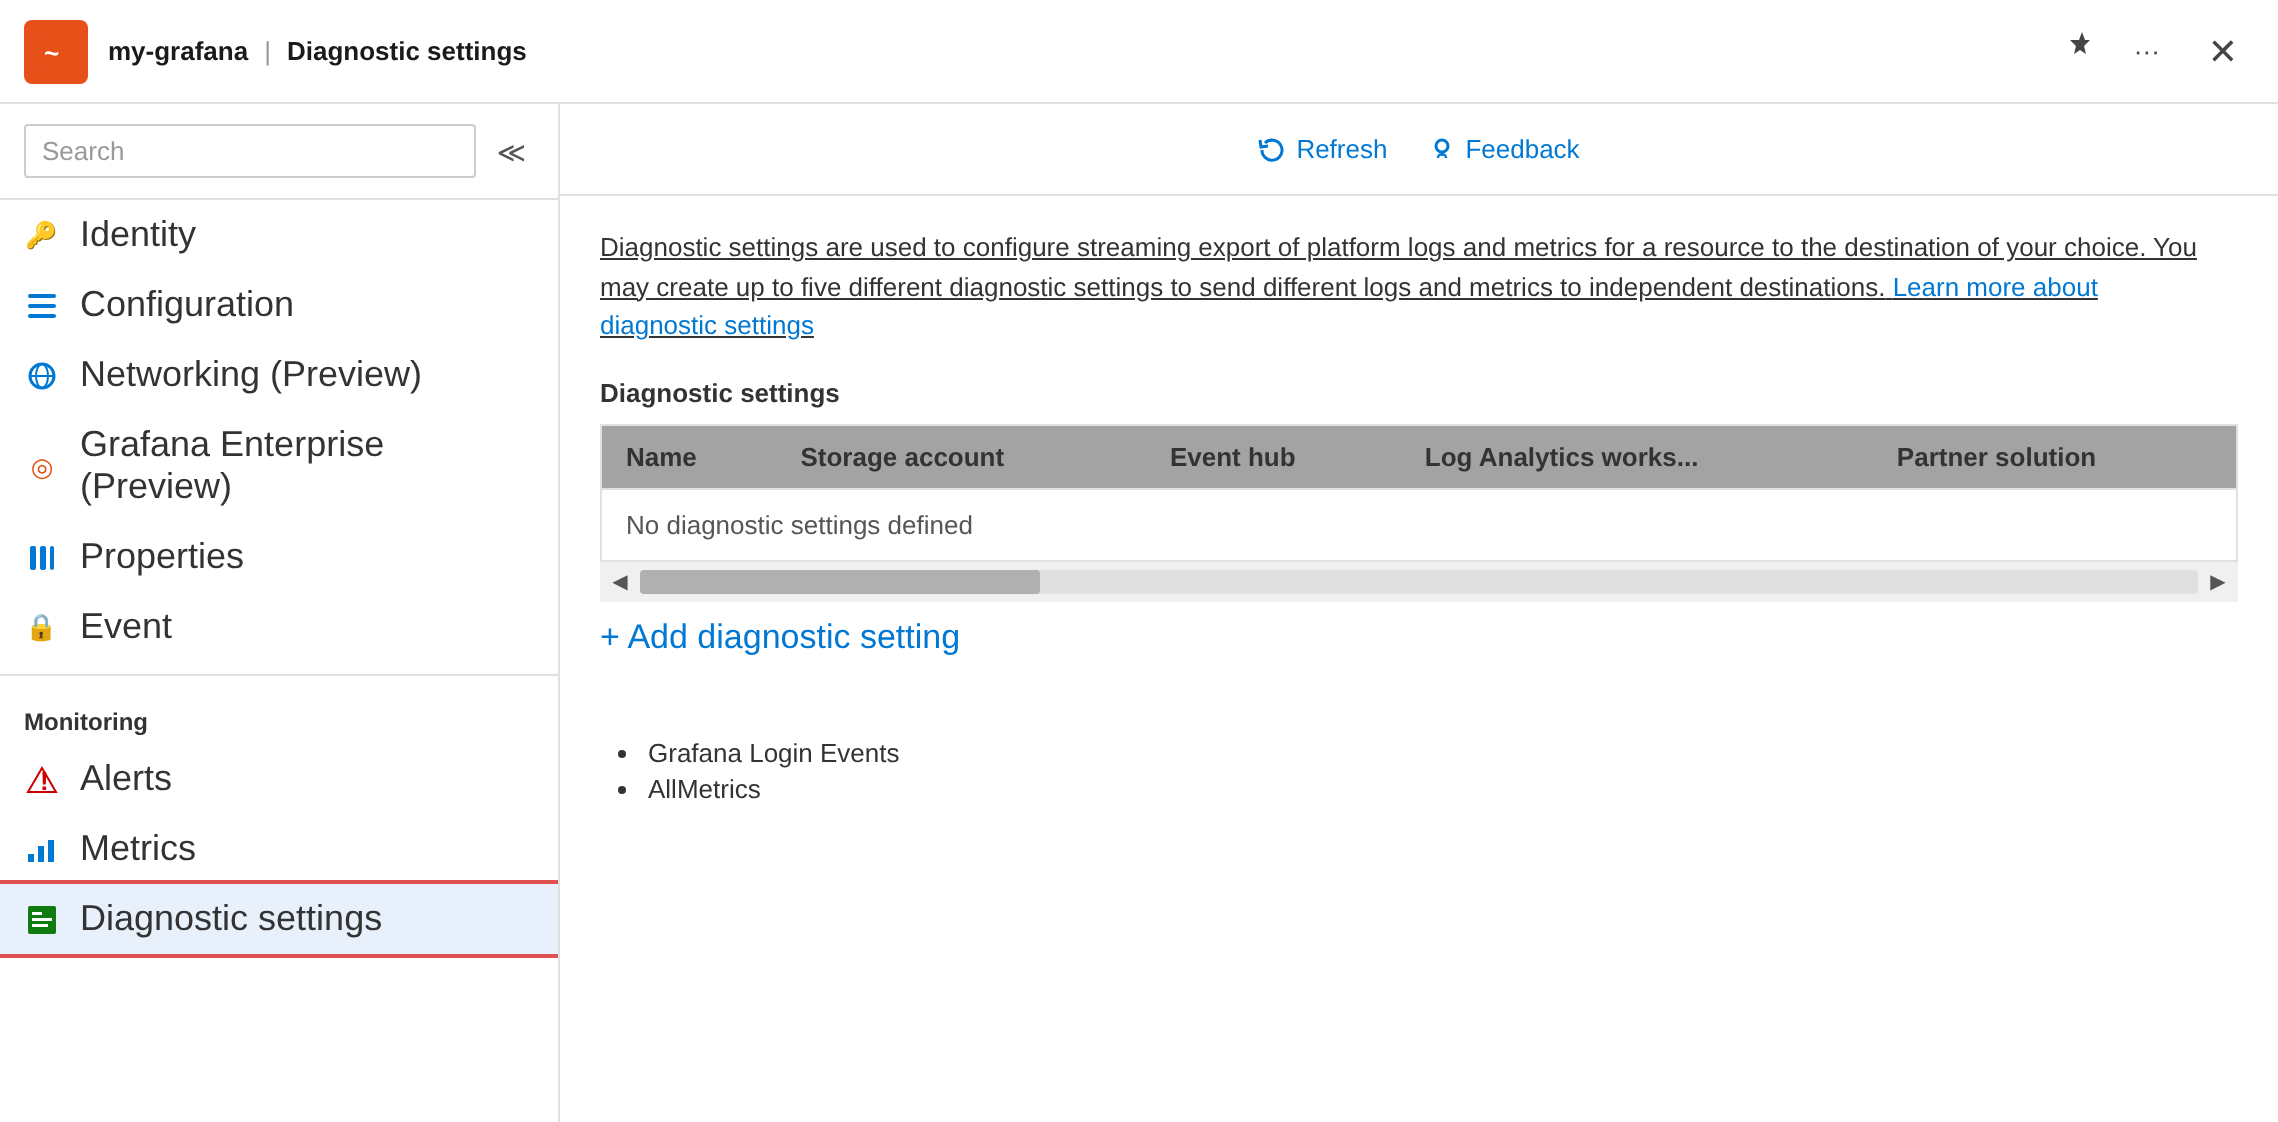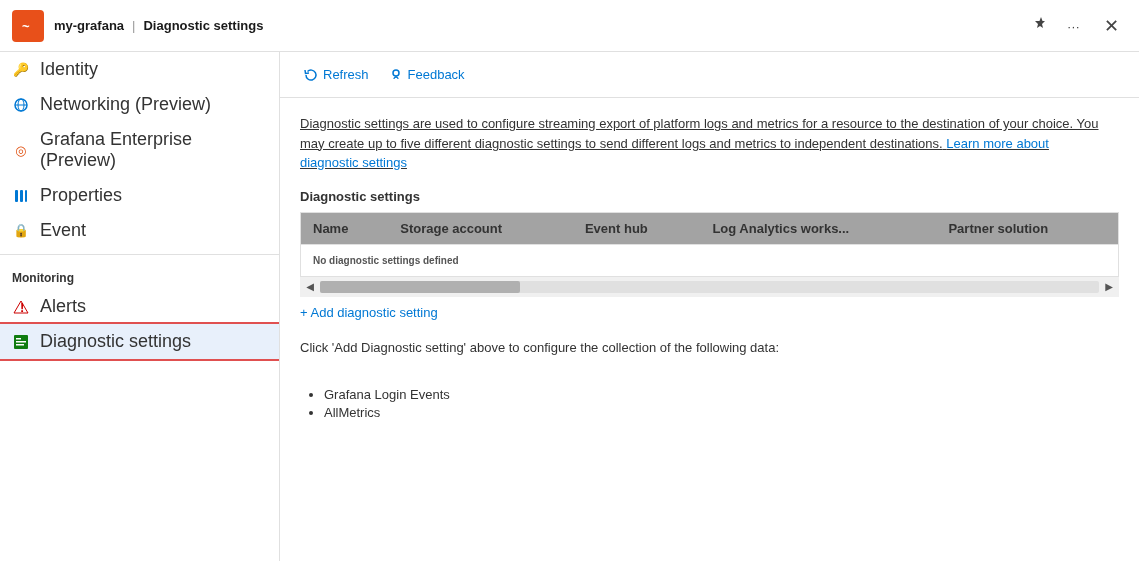--- a/index.html
+++ b/index.html
@@ -29,42 +29,42 @@
 
     .sidebar-scroll { flex: 1; overflow-y: auto; }
     .section-label { font-size: 12px; font-weight: 600; color: #333; padding: 10px 12px 4px 12px; text-transform: none; }
     .sidebar-item { display: flex; align-items: center; gap: 10px; padding: 7px 12px; cursor: pointer; color: #333; }
     .sidebar-item .item-icon { width: 18px; height: 18px; display: flex; align-items: center; justify-content: center; flex-shrink: 0; }
     .sidebar-item .item-label { font-size: 18px; }
     .sidebar-divider { height: 1px; background: #e0e0e0; margin: 6px 0; }
 
     
     .content { flex: 1; display: flex; flex-direction: column; overflow: hidden; }
-    .content-toolbar { display: flex; align-items: center; gap: 4px; padding: 10px 16px; border-bottom: 1px solid #e0e0e0; }
+    .content-toolbar { display: flex; align-items: center; gap: 4px; padding: 10px 16px; border-bottom: 1px solid #e0e0e0; justify-content: center; }
     .toolbar-btn { display: flex; align-items: center; gap: 5px; background: none; border: none; cursor: pointer; color: #0078d4; font-size: 13px; padding: 5px 8px; }
 
     .content-body { flex: 1; overflow-y: auto; padding: 16px 20px; }
     .description-text { color: #333; line-height: 1.5; font-size: 13px; max-width: 800px; text-decoration: underline; }
     .description-text a { color: #0078d4; text-decoration: none; }
 
     .section-title { font-size: 13px; font-weight: 600; color: #333; margin: 16px 0 8px 0; }
 
     .table-container { border: 1px solid #e0e0e0; overflow-x: auto; max-width: 850px; }
     .data-table { width: 100%; border-collapse: collapse; min-width: 650px; }
     .data-table th { text-align: left; padding: 8px 12px; font-weight: 600; color: #333; font-size: 13px; border-bottom: 1px solid #e0e0e0; background: #a3a3a3; }
-    .data-table td { padding: 10px 12px; color: #333; font-size: 10px; border-bottom: 1px solid #f0f0f0; font-weight: bold; }
+    .data-table td { padding: 10px 12px; color: #333; font-size: 13px; border-bottom: 1px solid #f0f0f0; }
     .data-table tr:last-child td { border-bottom: none; }
     .no-data-row td { color: #555; font-style: normal; }
 
     .scrollbar-row { display: flex; align-items: center; background: #f0f0f0; padding: 2px 0; max-width: 850px; }
     .scroll-arrow { width: 20px; height: 16px; display: flex; align-items: center; justify-content: center; color: #555; font-size: 10px; cursor: pointer; }
     .scroll-track { flex: 1; height: 12px; background: #e0e0e0; border-radius: 2px; position: relative; }
     .scroll-thumb { width: 200px; height: 12px; background: #b0b0b0; border-radius: 2px; }
 
-    .add-link { color: #0078d4; cursor: pointer; font-size: 13px; display: inline-flex; align-items: center; gap: 3px; margin: 8px 0; text-decoration: none; }
+    .add-link { color: #0078d4; cursor: pointer; font-size: 17px; display: inline-flex; align-items: center; gap: 3px; margin: 8px 0; text-decoration: none; }
 
     .collection-note { color: #333; font-size: 13px; margin: 12px 0 6px 0; }
     .bullet-list { list-style: disc; padding-left: 24px; margin-top: 32px; }
     .bullet-list li { margin: 3px 0; color: #333; font-size: 13px; }
 
     
     .sidebar-item.diagnostic-selected { background: #e8f0fb; outline: 2px solid #e05050; }
 
     
     .icon-yellow { color: #d4a800; }
@@ -99,27 +99,41 @@
     <button class="header-icon-btn" title="More options">
       <span>···</span>
     </button>
     <button class="close-btn">✕</button>
   </div>
 </div>
 
 <div class="main-layout">
 
   <div class="sidebar">
+    <div class="sidebar-search">
+      <input type="text" placeholder="Search" style="">
+      <button class="sidebar-collapse-btn">≪</button>
+    </div>
     <div class="sidebar-scroll">
 
       <div class="sidebar-item">
         <span class="item-icon icon-yellow">🔑</span>
         <span class="item-label">Identity</span>
       </div>
 
+      <div class="sidebar-item">
+        <span class="item-icon icon-blue">
+          <svg width="16" height="16" viewBox="0 0 16 16" fill="#0078d4">
+            <rect x="1" y="2" width="14" height="2" rx="1"></rect>
+            <rect x="1" y="7" width="14" height="2" rx="1"></rect>
+            <rect x="1" y="12" width="14" height="2" rx="1"></rect>
+          </svg>
+        </span>
+        <span class="item-label">Configuration</span>
+      </div>
 
       <div class="sidebar-item">
         <span class="item-icon">
           <svg width="16" height="16" viewBox="0 0 16 16" fill="#0078d4">
             <circle cx="8" cy="8" r="6" stroke="#0078d4" stroke-width="1.5" fill="none"></circle>
             <ellipse cx="8" cy="8" rx="3" ry="6" stroke="#0078d4" stroke-width="1" fill="none"></ellipse>
             <line x1="2" y1="8" x2="14" y2="8" stroke="#0078d4" stroke-width="1"></line>
           </svg>
         </span>
         <span class="item-label">Networking (Preview)</span>
@@ -152,20 +166,30 @@
       <div class="sidebar-item">
         <span class="item-icon icon-red">
           <svg width="16" height="16" viewBox="0 0 16 16" fill="#cc0000">
             <polygon points="8,2 15,14 1,14" stroke="#cc0000" stroke-width="1" fill="none"></polygon>
             <text x="7" y="13" font-size="9" fill="#cc0000" font-weight="bold">!</text>
           </svg>
         </span>
         <span class="item-label">Alerts</span>
       </div>
 
+      <div class="sidebar-item">
+        <span class="item-icon icon-blue">
+          <svg width="16" height="16" viewBox="0 0 16 16" fill="none">
+            <rect x="1" y="10" width="3" height="4" fill="#0078d4"></rect>
+            <rect x="6" y="6" width="3" height="8" fill="#0078d4"></rect>
+            <rect x="11" y="3" width="3" height="11" fill="#0078d4"></rect>
+          </svg>
+        </span>
+        <span class="item-label">Metrics</span>
+      </div>
 
       <div class="sidebar-item diagnostic-selected">
         <span class="item-icon">
           <svg width="16" height="16" viewBox="0 0 16 16" fill="none">
             <rect x="1" y="1" width="14" height="14" rx="1" fill="#107c10"></rect>
             <rect x="3" y="4" width="5" height="1.5" fill="white"></rect>
             <rect x="3" y="7" width="10" height="1.5" fill="white"></rect>
             <rect x="3" y="10" width="8" height="1.5" fill="white"></rect>
           </svg>
         </span>
@@ -226,21 +250,20 @@
       <div class="scrollbar-row">
         <div class="scroll-arrow">◀</div>
         <div class="scroll-track">
           <div class="scroll-thumb"></div>
         </div>
         <div class="scroll-arrow">▶</div>
       </div>
 
       <a href="#" class="add-link">+ Add diagnostic setting</a>
 
-      <p class="collection-note">Click 'Add Diagnostic setting' above to configure the collection of the following data:</p>
 
       <ul class="bullet-list">
         <li>Grafana Login Events</li>
         <li>AllMetrics</li>
       </ul>
     </div>
   </div>
 </div>
 
 </body></html>

